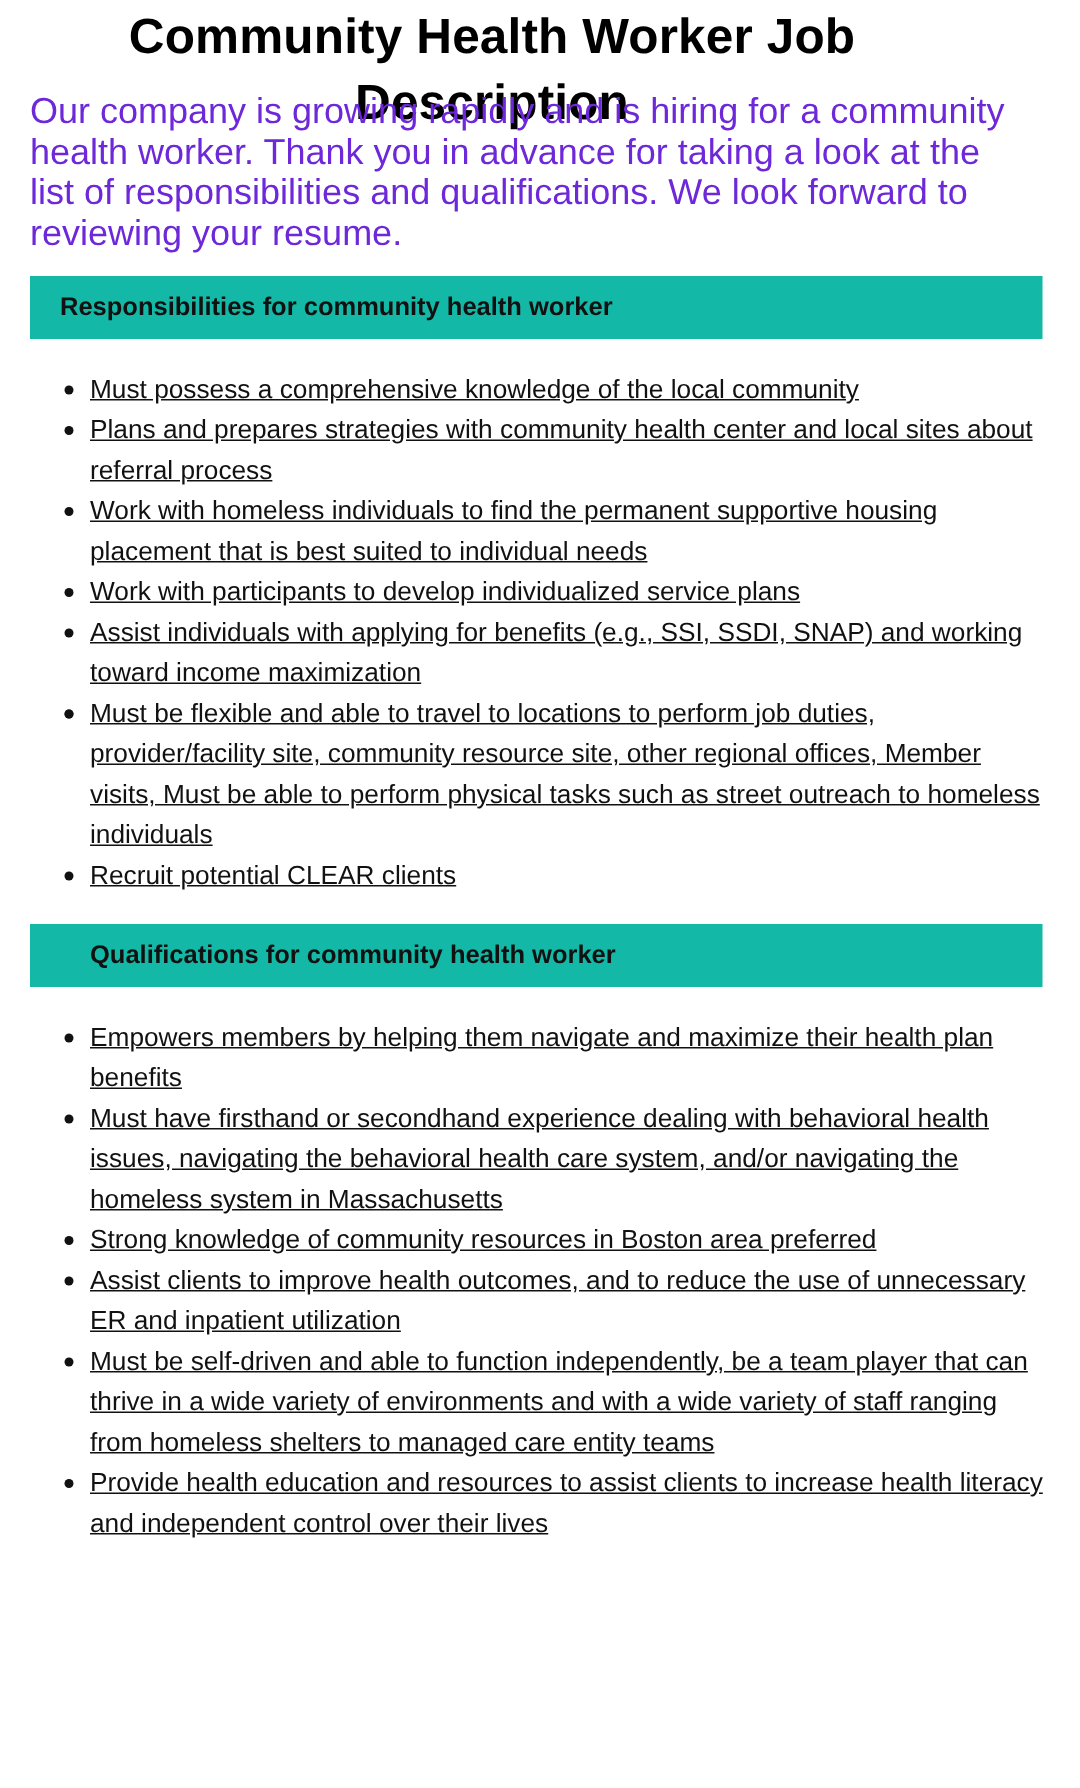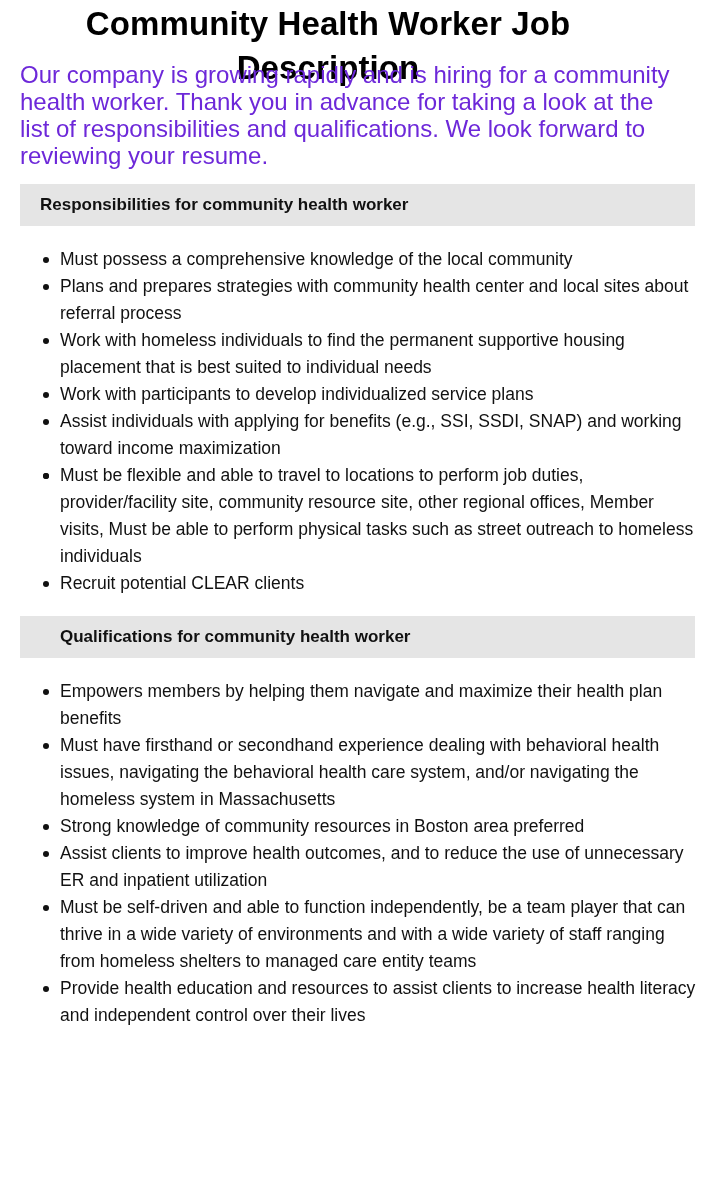--- a/index.html
+++ b/index.html
@@ -33,35 +33,36 @@
     margin: 15px 0 0 20px;
     width: 660px;
     font-size: 24px;
     line-height: 27px;
     color: #6d28d9;
   }
   .section-header {
     margin-left: 20px;
     width: 675px;
     height: 42px;
-    background: #e5e5e5;
+    background: #14b8a6;
     box-sizing: border-box;
     padding-left: 20px;
     font-size: 17px;
     font-weight: bold;
     line-height: 42px;
     color: #111111;
   }
   .sec1 { margin-top: 15px; }
   .sec2 { margin-top: 19px; padding-left: 40px; }
   ul.items {
     list-style: none;
     margin: 20px 0 0 0;
     padding: 0 0 0 60px;
     width: 640px;
+    text-decoration: underline;
   }
   ul.items li {
     position: relative;
     font-size: 17.5px;
     line-height: 27px;
     color: #111111;
   }
   ul.items li .bullet {
     position: absolute;
     left: -17px;

